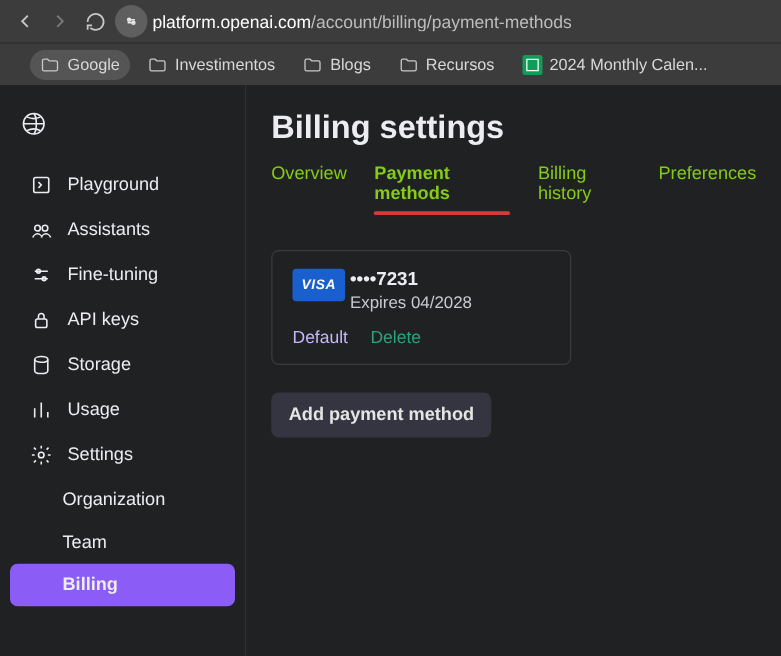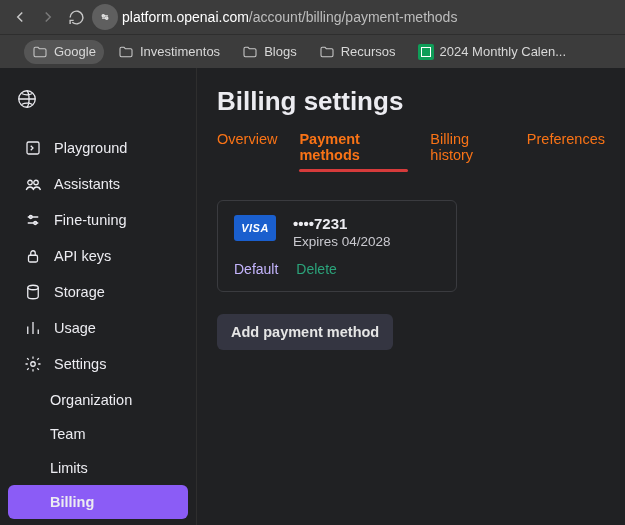--- a/index.html
+++ b/index.html
@@ -64,32 +64,32 @@
     padding: 9px 16px 9px 42px;
     color:#ececf1; font-size:14.5px;
     border-radius:6px; margin: 0 8px 0 8px;
   }
   .side-sub.active { background:#8b5cf6; font-weight:600; }
   .side-sub:first-of-type { margin-top:2px; }
   
   .main { flex:1; padding: 18px 20px; }
   .h1 { font-size:26px; font-weight:700; margin-bottom:14px; }
   .tabs { display:flex; gap:22px; border-bottom:1px solid transparent; margin-bottom:28px; }
-  .tab { font-size:14.5px; color:#f97316; padding-bottom:8px; position:relative; }
+  .tab { font-size:14.5px; color:#84cc16; padding-bottom:8px; position:relative; }
   .tab.active { font-weight:700; }
   .tab.active::after {
     content:""; position:absolute; left:0; right:0; bottom:-1px;
     height:3px; background:#d63b3b; border-radius:2px;
   }
   .card {
     border:1px solid #3a3b3f; border-radius:6px;
     padding:14px 16px; width: 240px;
     margin-bottom:22px;
   }
-  .card-top { display:flex; gap:17px; align-items:flex-start; }
+  .card-top { display:flex; gap:4px; align-items:flex-start; }
   .visa {
     width:42px; height:26px; background:#1a5fce; border-radius:3px;
     color:#fff; font-weight:800; font-size:11px; font-style:italic;
     display:flex; align-items:center; justify-content:center;
     letter-spacing:0.5px;
   }
   .cardnum { font-size:15px; font-weight:600; color:#ececf1; }
   .cardexp { font-size:13.5px; color:#c9c9cf; margin-top:2px; }
   .card-actions { display:flex; gap:18px; margin-top:12px; font-size:14px; }
   .default-lbl { color:#c4b5fd; }
@@ -221,21 +221,20 @@
     <div class="side-item">
       <svg viewBox="0 0 24 24" fill="none" stroke-width="1.7">
           <circle cx="12" cy="12" r="3"></circle>
           <path d="M12 2v3M12 19v3M4.2 4.2l2.1 2.1M17.7 17.7l2.1 2.1M2 12h3M19 12h3M4.2 19.8l2.1-2.1M17.7 6.3l2.1-2.1"></path>
         </svg>
       <span>Settings</span>
     </div>
 
     <div class="side-sub"><span>Organization</span></div>
     <div class="side-sub"><span>Team</span></div>
-    <div class="side-sub"><span>Limits</span></div>
     <div class="side-sub active"><span>Billing</span></div>
     <div class="side-sub"></div>
   </div>
 
   <div class="main">
     <div class="h1">Billing settings</div>
 
     <div class="tabs">
       <div class="tab"><span>Overview</span></div>
       <div class="tab active"><span>Payment methods</span></div>

